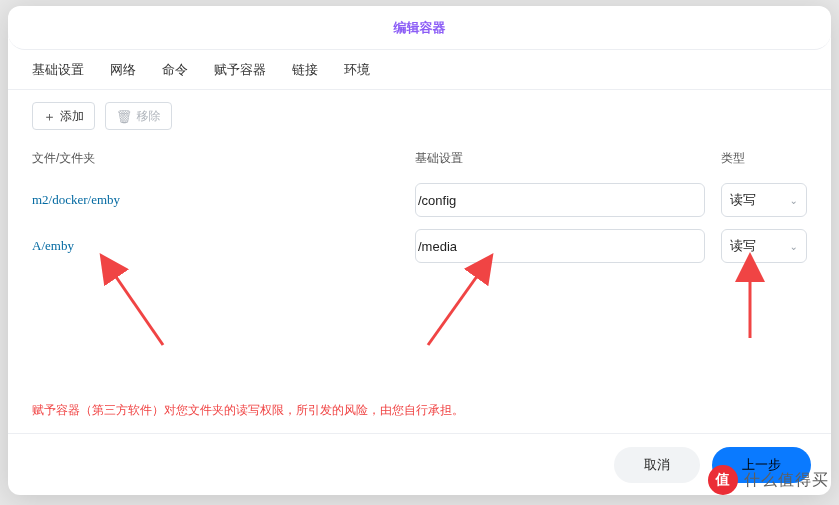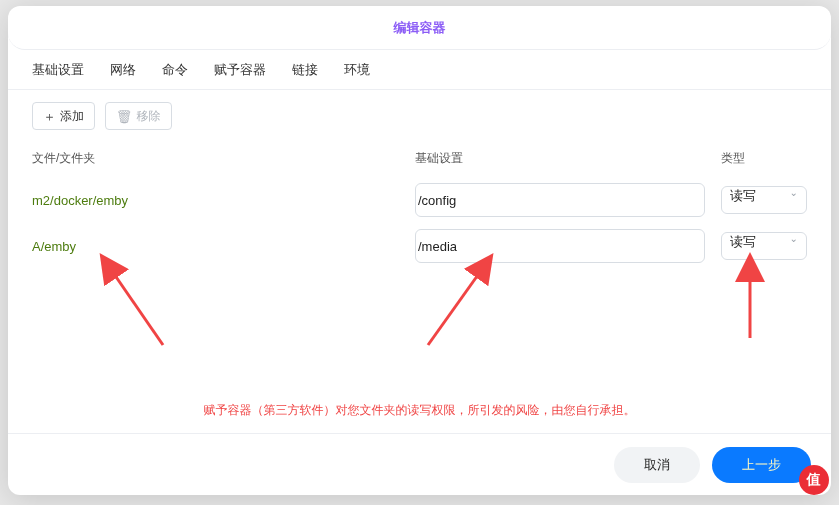--- a/index.html
+++ b/index.html
@@ -12,30 +12,30 @@
     .tab.active::after { content:""; position:absolute; left:0; right:0; bottom:0; height:2px; background:#0a7aff; border-radius:2px; }
     .toolbar { padding:12px 24px 4px; display:flex; gap:10px; }
     .sm-btn { height:28px; display:inline-flex; align-items:center; gap:4px; padding:0 10px; border:1px solid #d8dde3; border-radius:4px; background:#fff; font-size:12px; color:#333; cursor:pointer; }
     .sm-btn .ic{ font-size:13px; line-height:1; color:#555;}
     .sm-btn.disabled { color:#b0b5bc; cursor:default; }
     .sm-btn.disabled .ic{ color:#b0b5bc;}
     .grid { padding:6px 24px 0; }
     .grid-head, .grid-row { display:grid; grid-template-columns: 1fr 290px 86px; gap:16px; align-items:center; }
     .grid-head { font-size:12px; color:#555; padding:10px 0; }
     .grid-row { padding:6px 0; }
-    .path-cell { font-size:13px; color:#4d7c0f; }
+    .path-cell { font-size:13px; color:#0369a1;font-family:Liberation Serif, serif; }
     .inp { height:34px; width:100%; border:1px solid #d8dde3; border-radius:6px; padding:0 2px; font-size:13px; color:#222; background:#fff; }
-    .sel { height:28px; width:100%; border:1px solid #d8dde3; border-radius:6px; padding:0 8px; font-size:13px; color:#222; background:#fff; display:flex; justify-content:space-between; cursor:pointer;}
+    .sel { height:34px; width:100%; border:1px solid #d8dde3; border-radius:6px; padding:0 8px; font-size:13px; color:#222; background:#fff; display:flex; align-items:center; justify-content:space-between; cursor:pointer;}
     .sel .chev{ font-size:10px; color:#9aa1aa; }
     .spacer { flex:1; }
-    .warning { color:#f04444; font-size:12px; padding:40px 24px 14px; margin-top:auto;text-align:center;}
+    .warning { color:#f04444; font-size:12px; padding:40px 24px 14px; margin-top:auto;}
     .footer { height:62px; border-top:1px solid #eceef2; display:flex; align-items:center; justify-content:flex-end; gap:12px; padding:0 20px; }
     .btn { height:36px; border-radius:18px; padding:0 30px; font-size:13px; display:inline-flex; align-items:center; justify-content:center; cursor:pointer; border:none;}
     .btn-ghost { background:#f1f3f5; color:#222; }
-    .btn-primary { background:#0a7aff; color:#fef9c3; }
+    .btn-primary { background:#0a7aff; color:#000000; }
 
     
     .wm { position:absolute; right:10px; bottom:10px; display:flex; align-items:center; gap:6px; font-size:16px; color:#666; font-weight:500; letter-spacing:1px;}
     .wm .c1{ width:30px; height:30px; border-radius:50%; background:#eb2d36; display:inline-flex; align-items:center; justify-content:center; color:#fff; font-size:14px; font-weight:700;}
     .wm .txt{ color:#5f5f5f;}
 
     .overlay { position:absolute; inset:0; pointer-events:none; }
   </style>
 </head>
 <body>
@@ -117,13 +117,14 @@
         <path d="M0,0 L10,5 L0,10 Z" fill="#f04444"></path>
       </marker>
     </defs>
   <line x1="163" y1="345" x2="103" y2="258" stroke="#f04444" stroke-width="3" marker-end="url(#ah)"></line>
   <line x1="428" y1="345" x2="490" y2="258" stroke="#f04444" stroke-width="3" marker-end="url(#ah)"></line>
   <line x1="750" y1="338" x2="750" y2="258" stroke="#f04444" stroke-width="3" marker-end="url(#ah)"></line>
 </svg>
 
 <div class="wm">
   <span class="c1">值</span>
+  <span class="txt">什么值得买</span>
 </div>
 
 </body></html>

